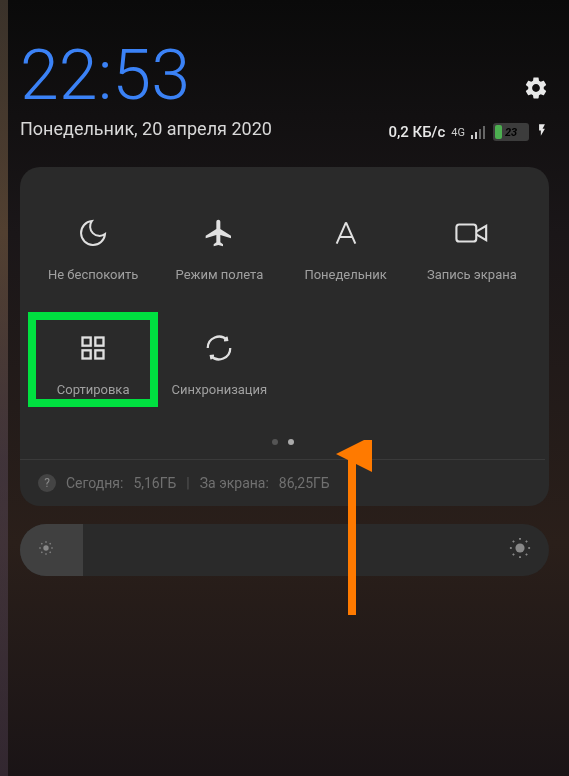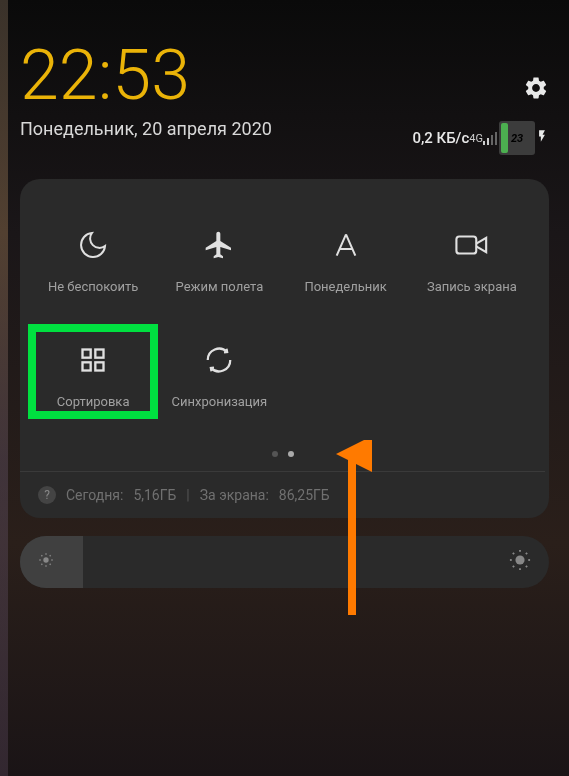--- a/index.html
+++ b/index.html
@@ -31,59 +31,60 @@
       display: flex;
       justify-content: space-between;
       align-items: flex-start;
       padding-top: 40px;
     }
     .time-block {}
     .clock {
       font-size: 70px;
       font-weight: 300;
       line-height: 1;
-      color: #eab308;
+      color: #3b82f6;
     }
     .date {
       font-size: 18px;
       color: #d8d8d8;
       margin-top: 8px;
     }
     .right-status {
       display: flex;
       flex-direction: column;
       align-items: flex-end;
     }
     .gear-icon {
       width: 26px;
       height: 26px;
       margin-top: 35px;
       margin-bottom: 20px;
     }
     .status-icons {
       display: flex;
       align-items: center;
+      gap: 6px;
     }
     .data-rate {
       font-size: 15px;
       font-weight: 500;
       color: #e8e8e8;
     }
     .net-label {
       font-size: 11px;
       color: #ccc;
       line-height: 1;
     }
     .signal-bars svg { display: block; }
     .battery {
       display: flex;
       align-items: center;
       background: #3c3c3c;
       border-radius: 3px;
-      height: 34px;
+      height: 18px;
       width: 36px;
       position: relative;
       padding: 2px;
       font-style: italic;
     }
     .battery-fill {
       background: #4CAF50;
       height: 100%;
       width: 23%;
       border-radius: 2px;

